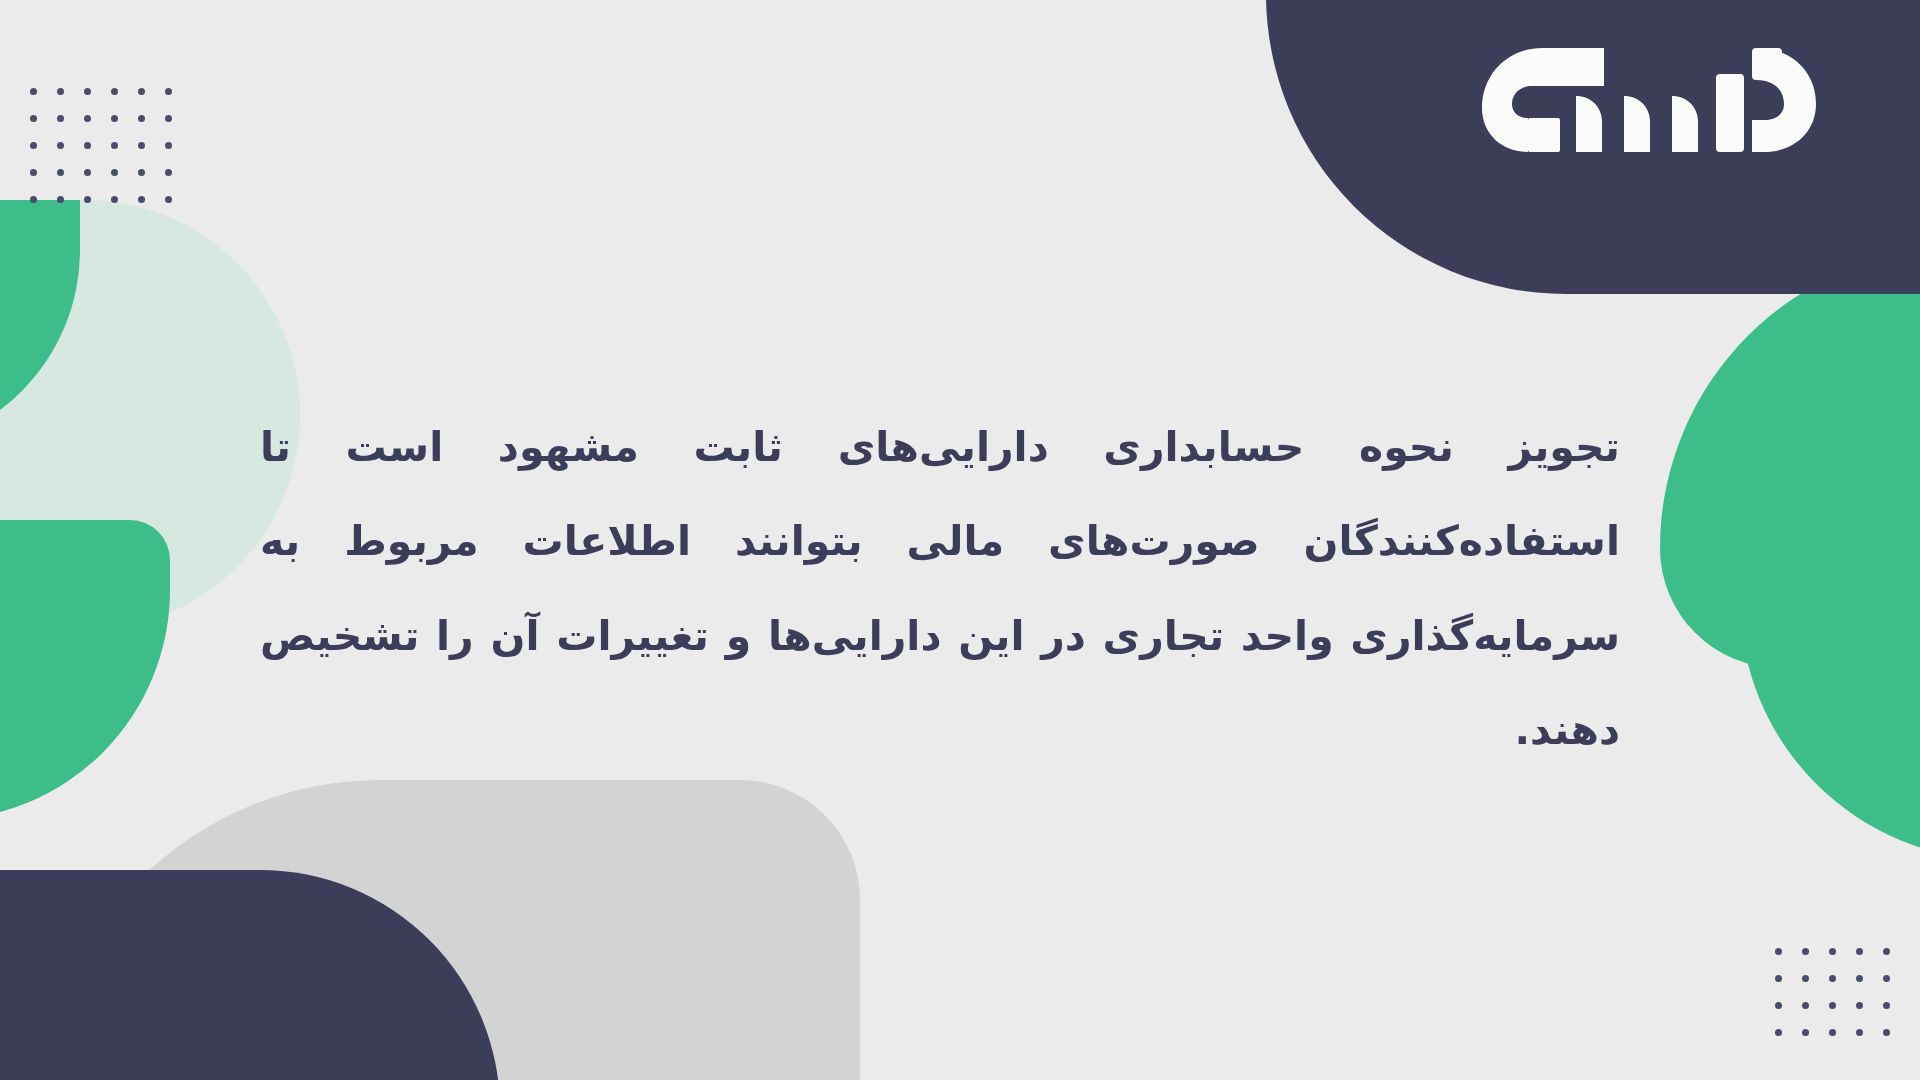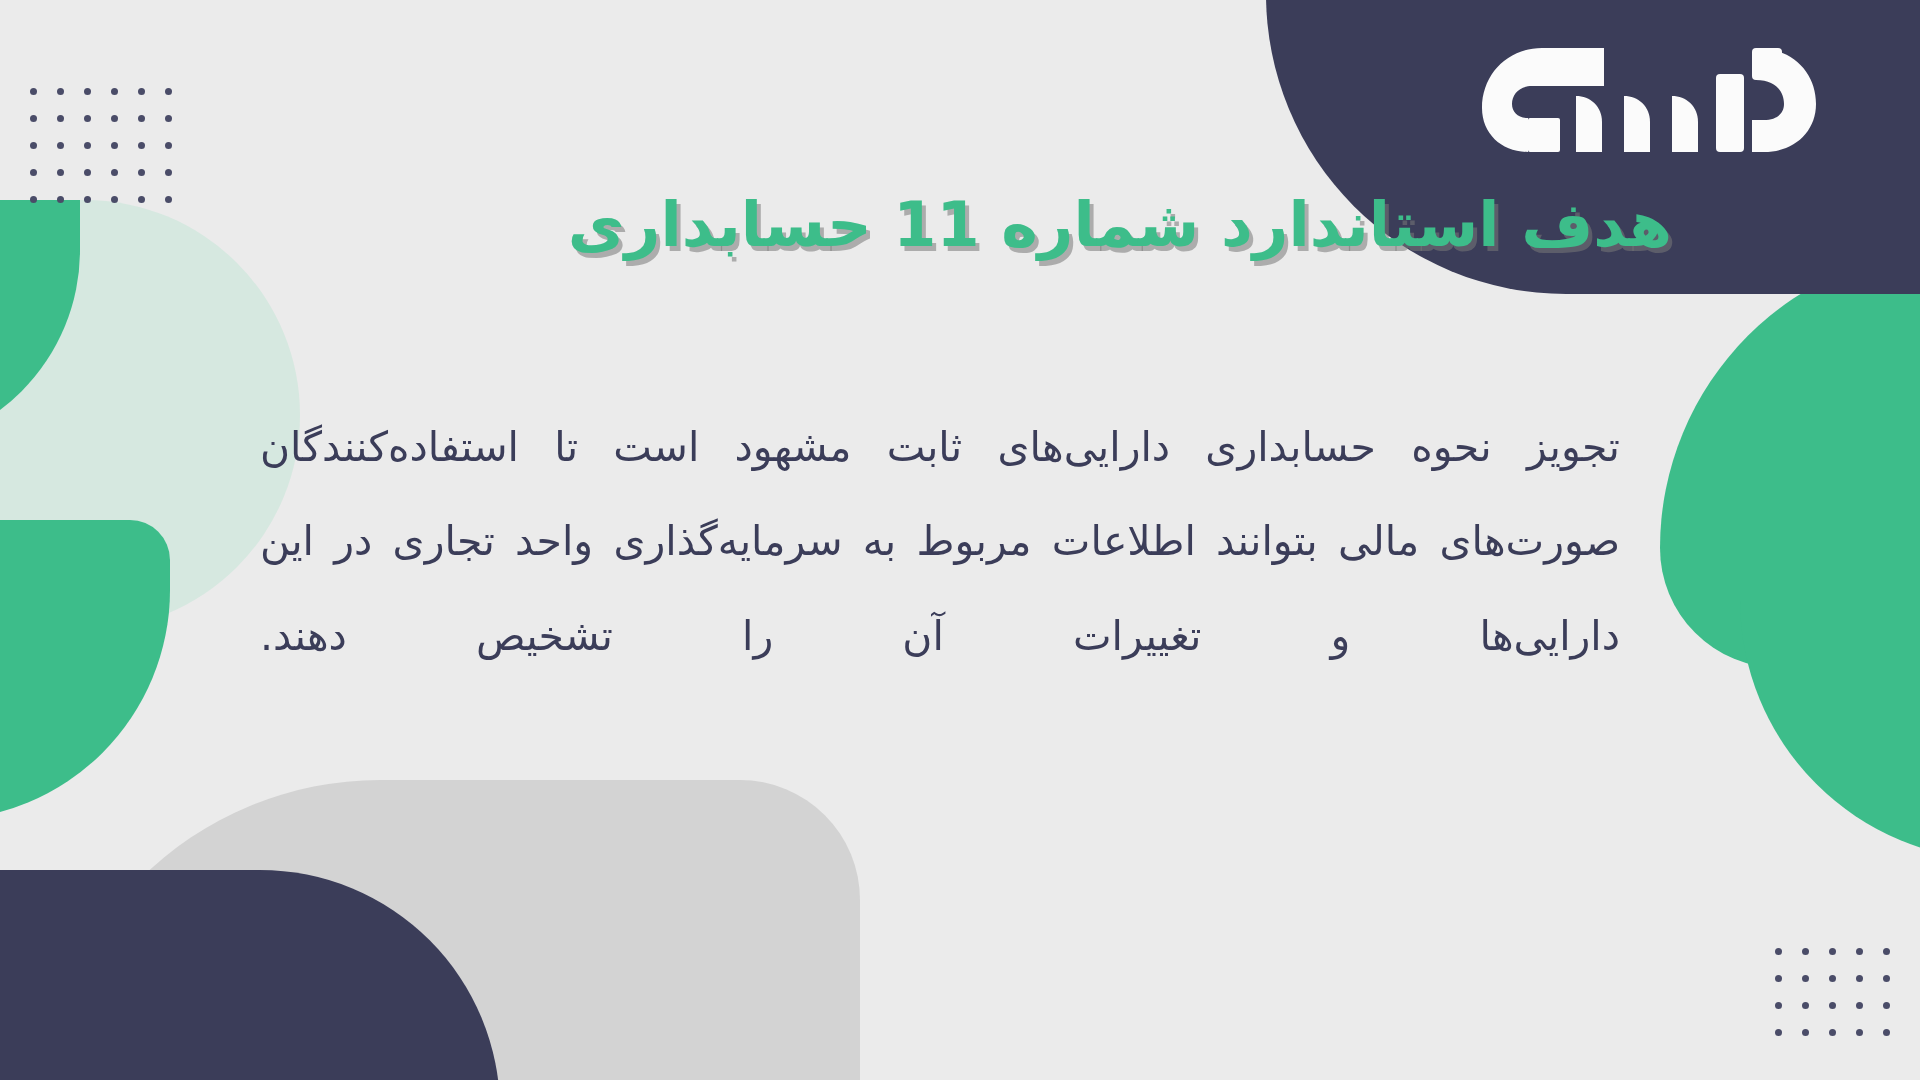--- a/index.html
+++ b/index.html
@@ -154,21 +154,21 @@
   }
   .body-text {
     position: absolute;
     top: 400px;
     right: 300px;
     width: 1360px;
     direction: rtl;
     text-align: justify;
     text-align-last: justify;
     font-size: 41px;
-    font-weight: normal;
+    font-weight: bold;
     color: var(--navy);
     line-height: 2.3;
     letter-spacing: 0px;
   }
 </style>
 </head>
 <body>
 
 <div id="slide" style="--navy: #3b3d59; --green: #3dbd8a; --mint: #d6e8e0; --gray: #d3d3d3; background: rgb(235, 235, 235);">
 
@@ -250,17 +250,16 @@
 
         <rect x="252" y="40" width="28" height="78" rx="4"></rect>
 
         <path d="M292 14 C330 14 352 40 352 70 C352 98 330 118 300 118 H288 V86 H300 C312 86 320 80 320 70 C320 58 312 46 292 46 Z"></path>
         <rect x="288" y="14" width="30" height="32" rx="4"></rect>
       </g>
     </svg>
   </div>
 
   <div class="content">
-    <div class="title">هدف استاندارد شماره 11 حسابداری</div>
 
     <div class="body-text">تجویز نحوه حسابداری دارایی‌های ثابت مشهود است تا استفاده‌کنندگان صورت‌های مالی بتوانند اطلاعات مربوط به سرمایه‌گذاری واحد تجاری در این دارایی‌ها و تغییرات آن را تشخیص دهند.</div>
   </div>
 </div>
 
 </body></html>

